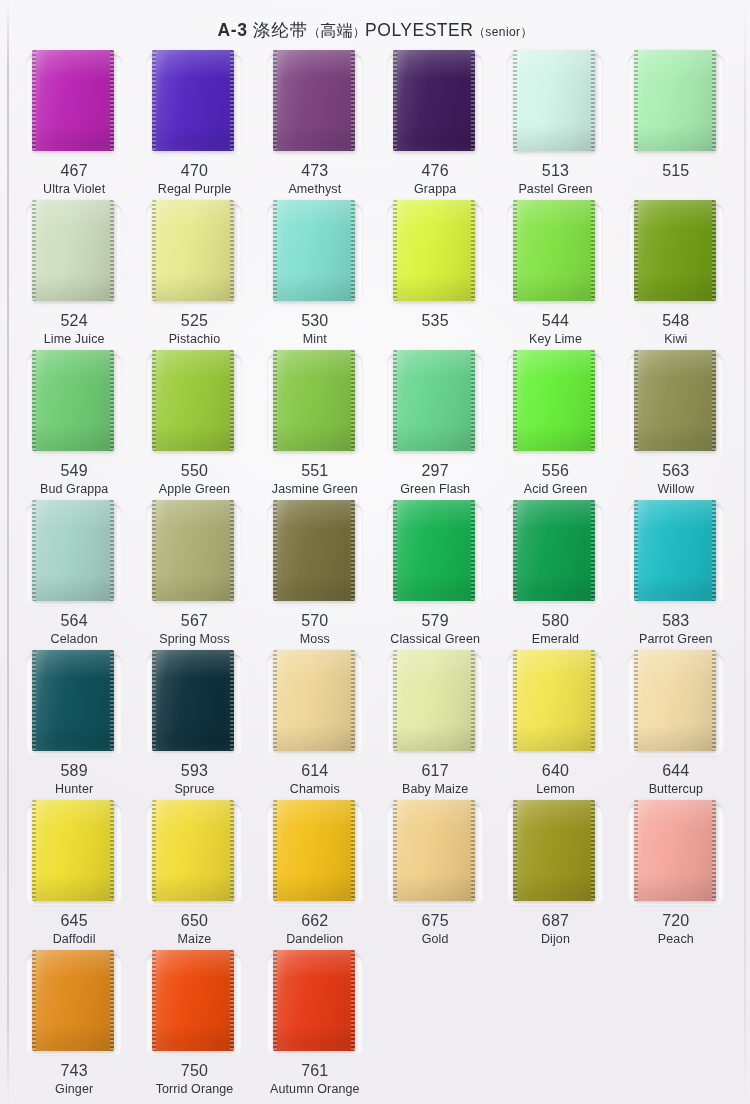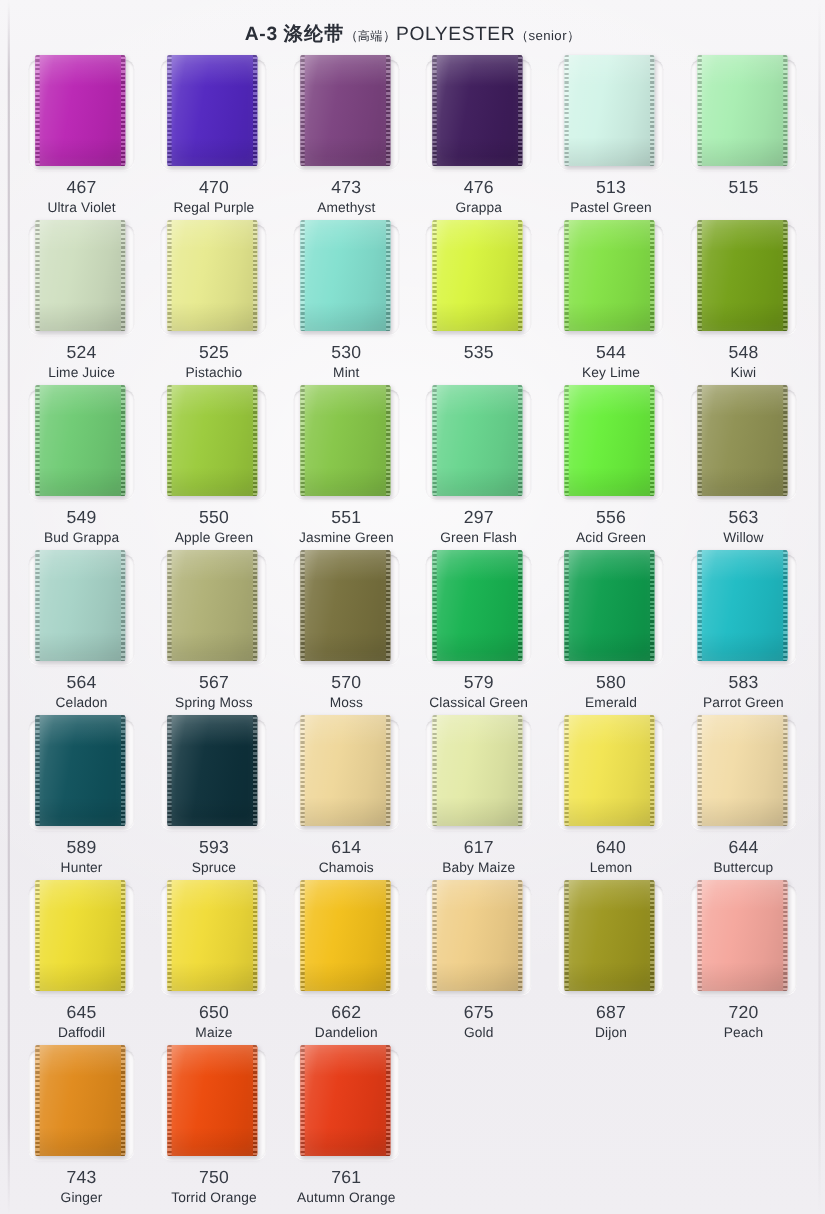--- a/index.html
+++ b/index.html
@@ -36,23 +36,23 @@
   
   .header{
     position:absolute;top:18px;left:0;right:0;
     text-align:center;
     color:#2b2f38;
     font-size:17.5px;
     letter-spacing:.4px;
     white-space:nowrap;
   }
   .header .hd-code{font-weight:600;letter-spacing:.6px;}
-  .header .hd-cn{font-weight:700;letter-spacing:1px;}
+  .header .hd-cn{font-weight:400;letter-spacing:1px;}
   .header .hd-paren{font-size:12px;letter-spacing:0;}
-  .header .hd-cn-small{font-size:11px;}
+  .header .hd-cn-small{font-size:16px;}
   .header .hd-en{font-weight:400;letter-spacing:.5px;}
   .header .hd-en-small{font-size:12px;}
 
   
   .grid{
     position:absolute;
     top:54px;left:14px;
     width:722px;
     display:grid;
     grid-template-columns:repeat(6,1fr);

